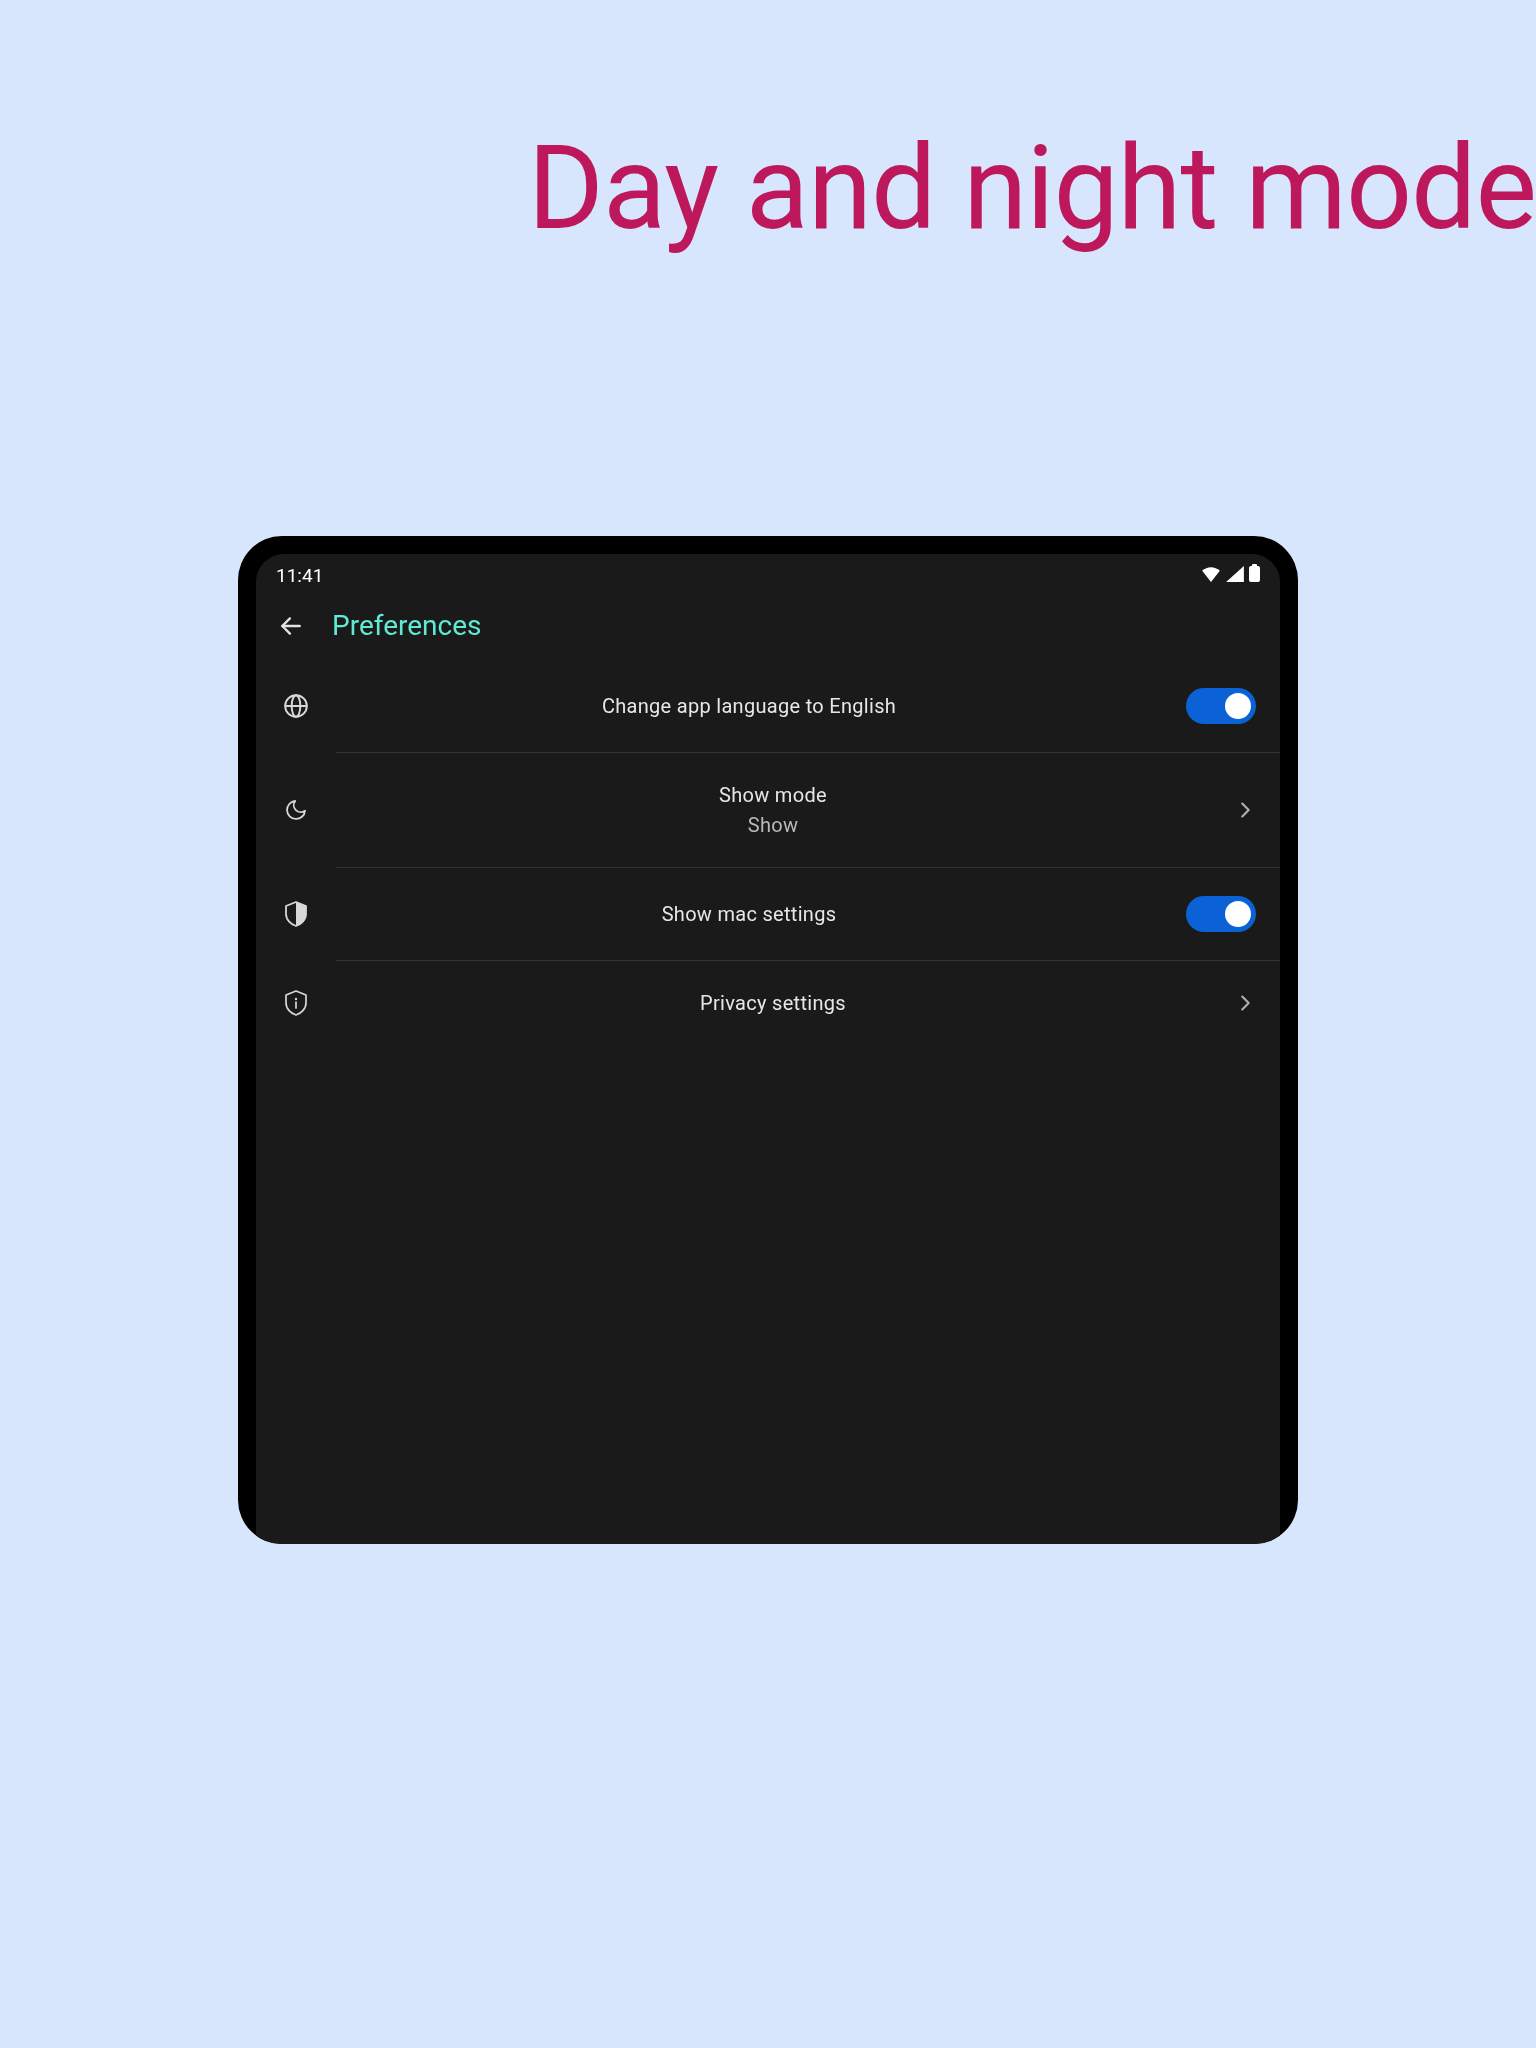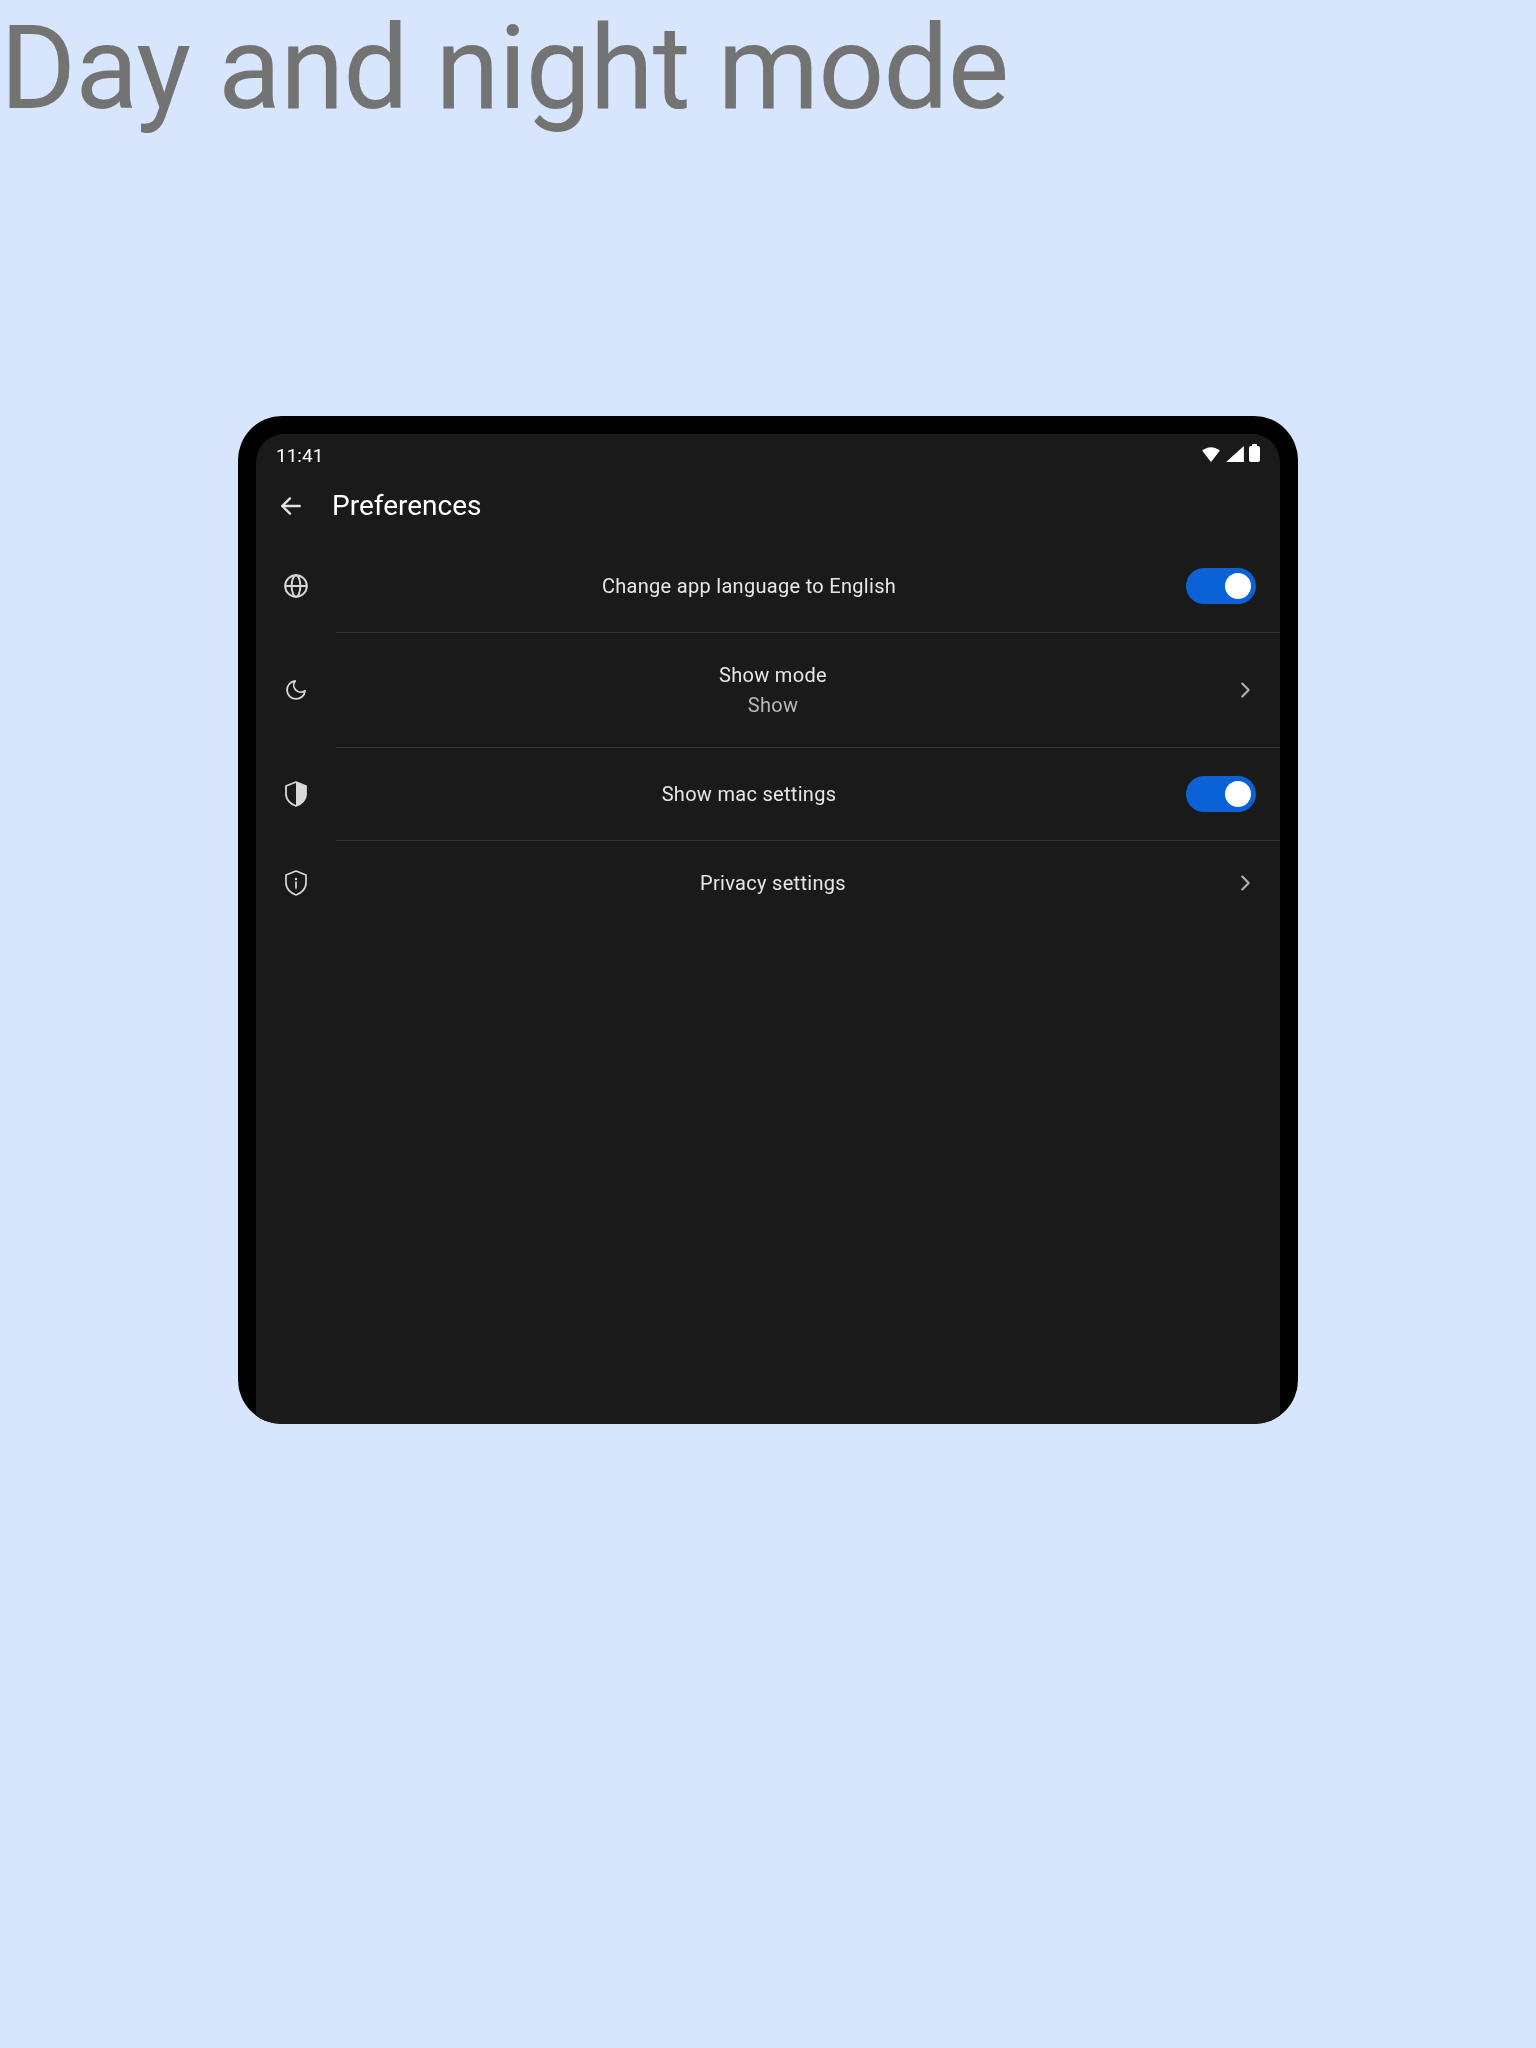--- a/index.html
+++ b/index.html
@@ -4,24 +4,25 @@
   <style>
     * { margin: 0; padding: 0; box-sizing: border-box; }
     body {
       width: 1536px;
       height: 2048px;
       background: #d7e5fd;
       font-family: -apple-system, Roboto, "Segoe UI", Arial, sans-serif;
       overflow: hidden;
     }
     .hero-title {
-      text-align: left;
-      color: #737373;
+      text-align: right;
+      color: #be185d;
       font-size: 116px;
       font-weight: 400;
+      padding-top: 120px;
       letter-spacing: -1px;
     }
     .device-frame {
       width: 1060px;
       margin: 280px auto 0;
       background: #000;
       border-radius: 44px;
       padding: 18px 18px 0 18px;
       height: 1008px;
       overflow: hidden;
@@ -49,21 +50,21 @@
     .app-bar {
       display: flex;
       align-items: center;
       gap: 28px;
       padding: 14px 22px 18px 22px;
     }
     .back-arrow svg { display: block; }
     .app-title {
       font-size: 28px;
       font-weight: 400;
-      color: #ffffff;
+      color: #5eead4;
     }
     .settings-list { padding: 0 0 0 0; text-align: center; }
     .row {
       display: flex;
       align-items: center;
       padding: 28px 24px 28px 24px;
       gap: 24px;
       position: relative;
     }
     .row-icon {

